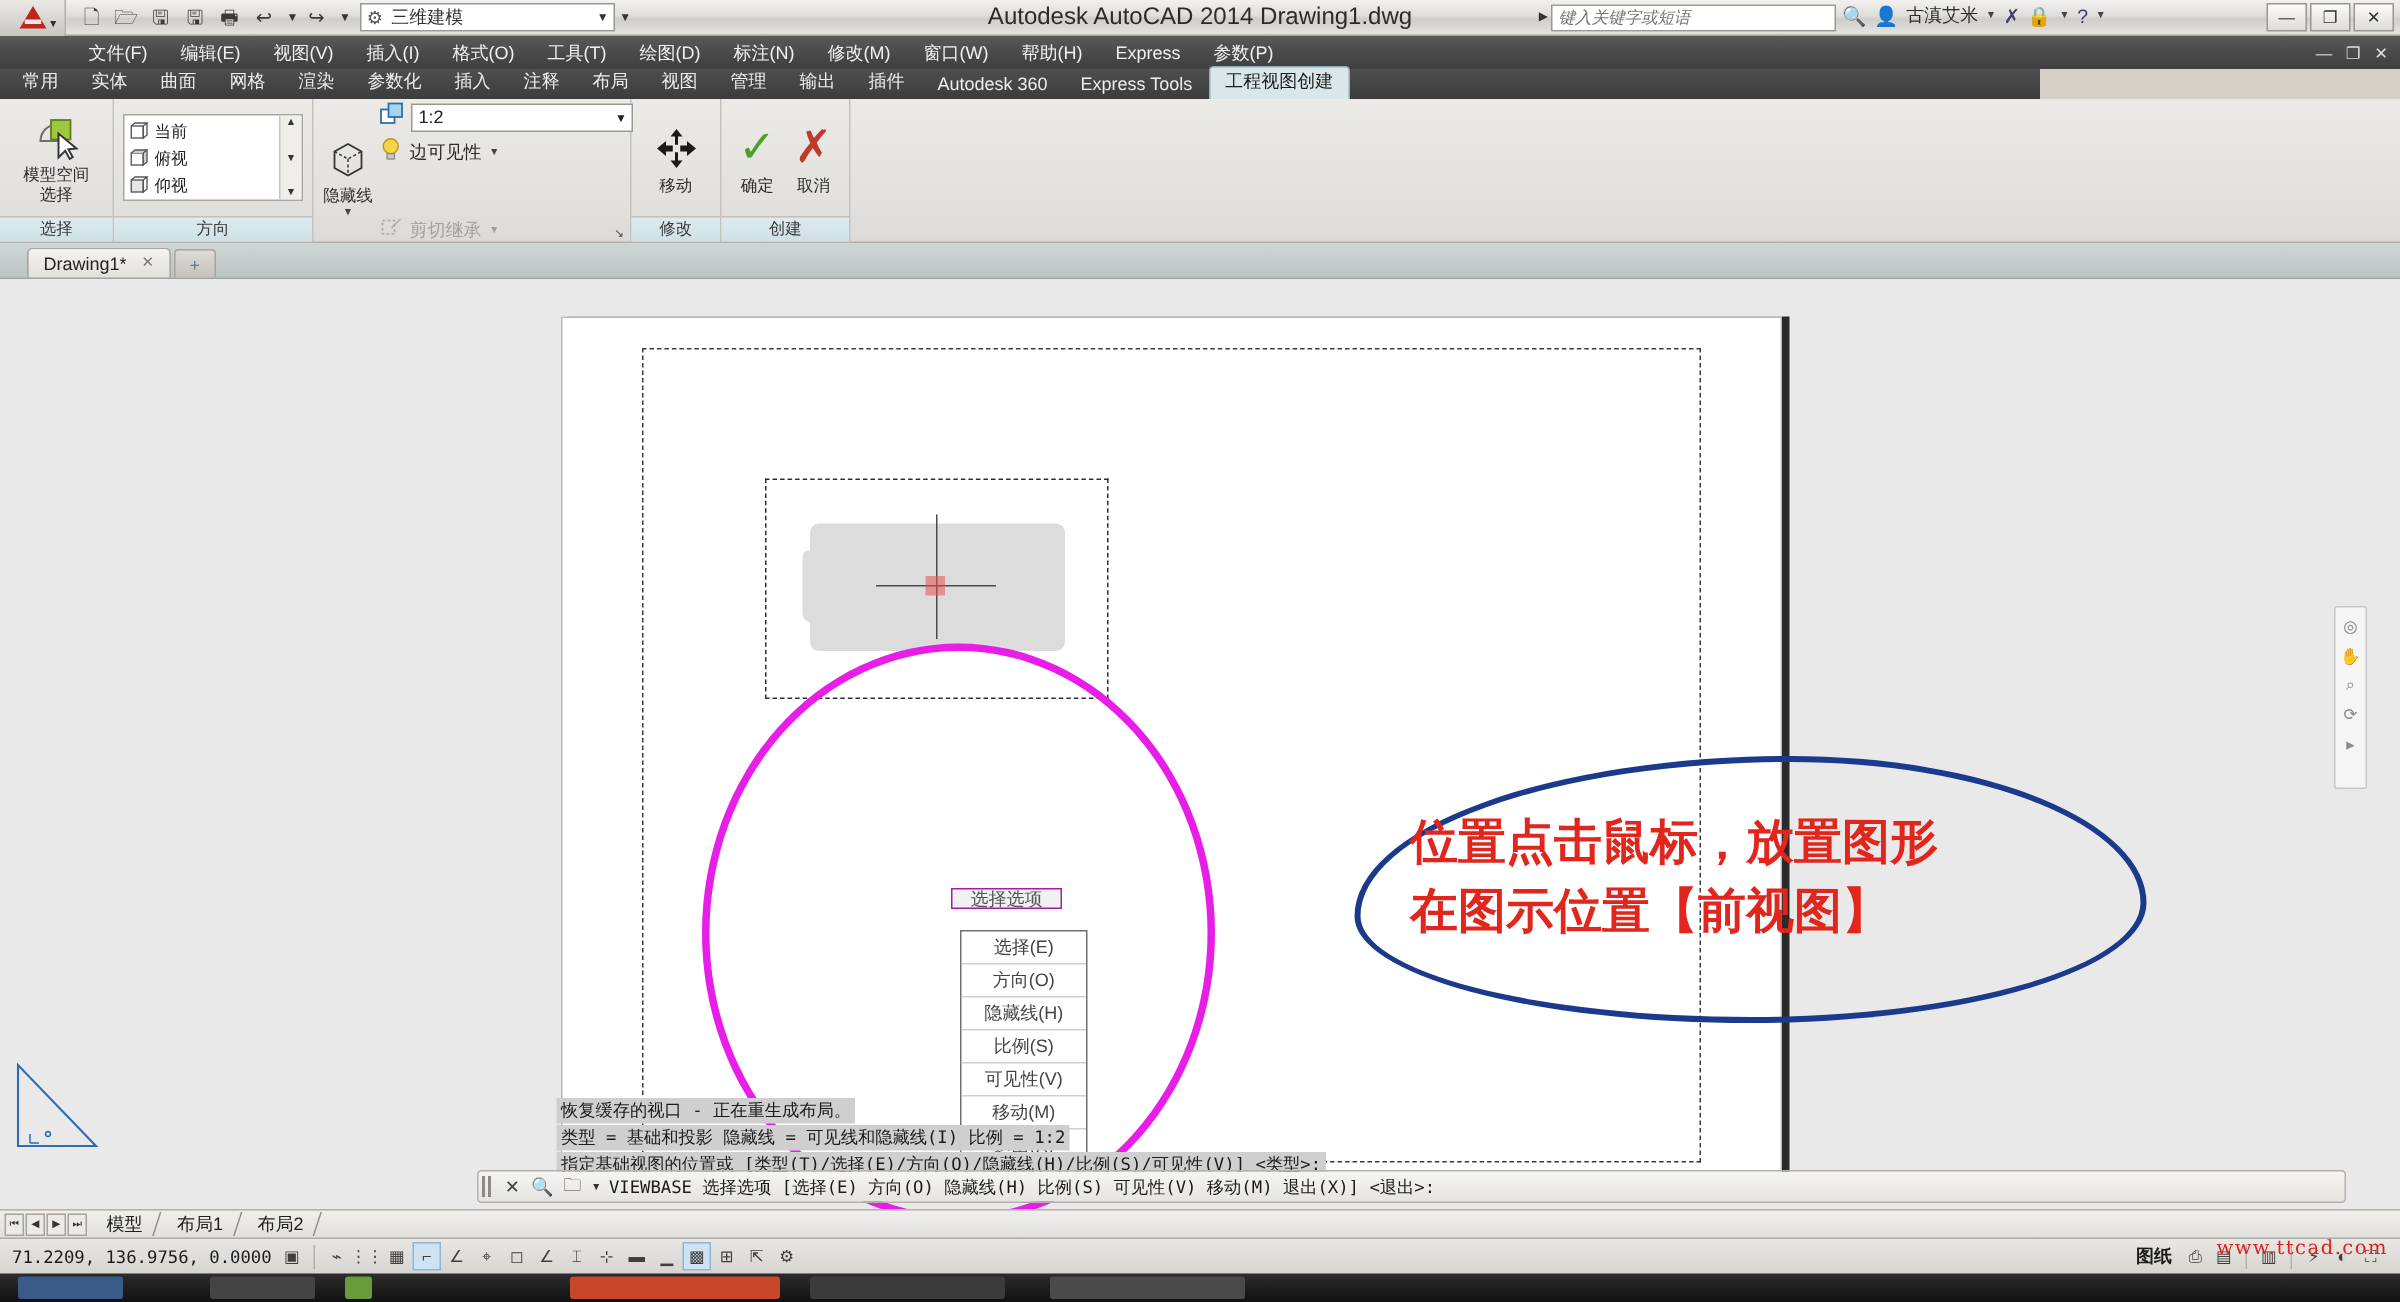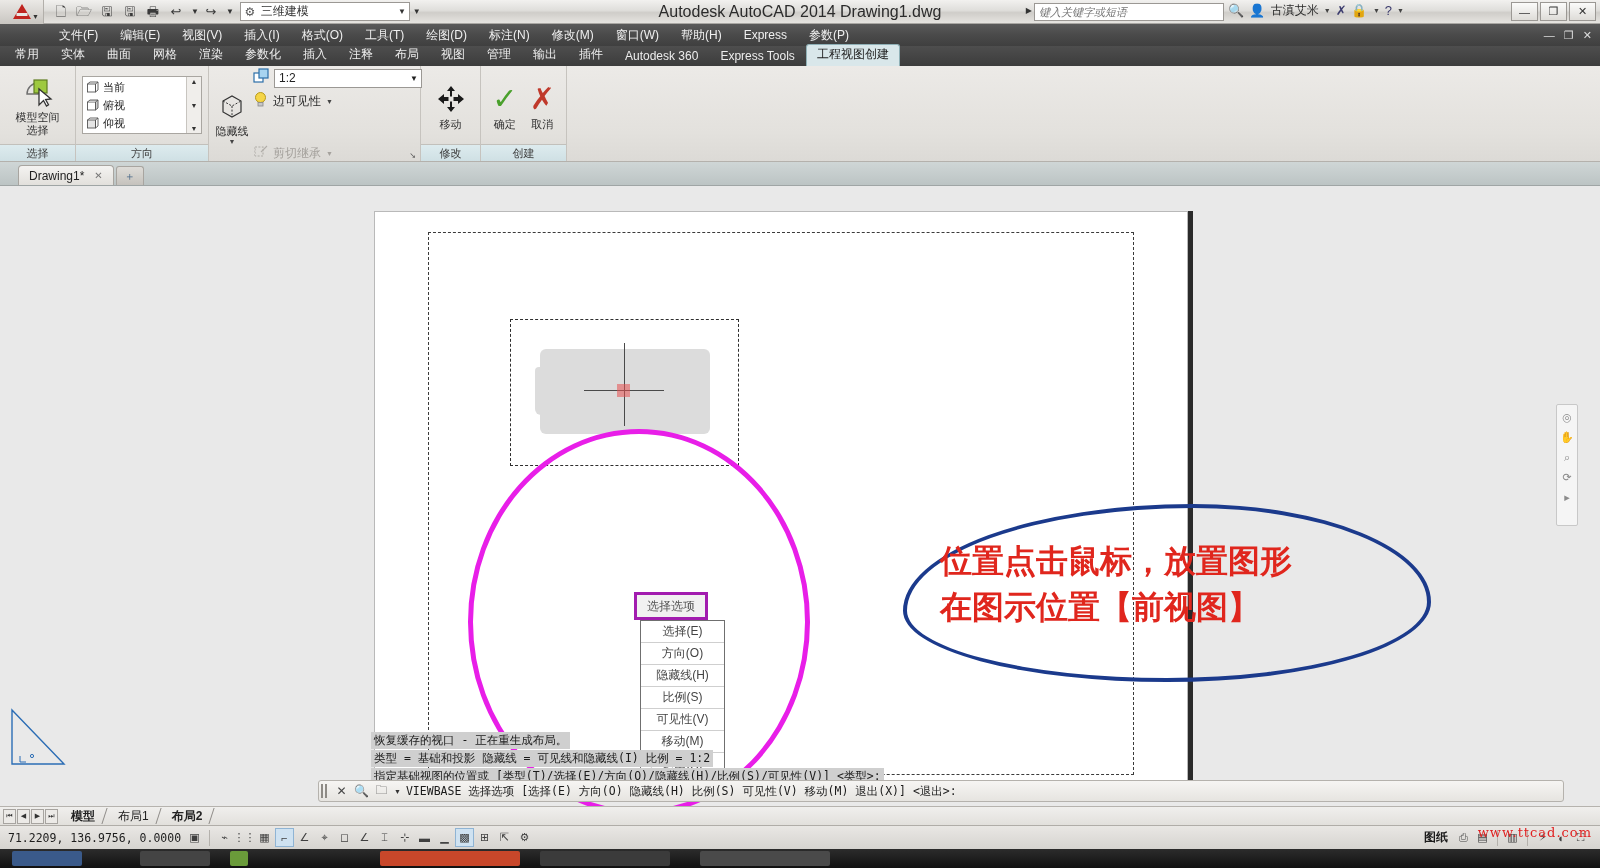--- a/index.html
+++ b/index.html
@@ -79,21 +79,21 @@
   
   .menubar {
     position:absolute; left:0; top:24px; width:1600px; height:22px;
     background: linear-gradient(180deg,#5a5a5a 0%,#4a4a4a 50%,#3f3f3f 100%);
     display:flex; align-items:center; padding-left:48px;
   }
   .menuitem { color:#f0f0f0; font-size:12px; padding:2px 11px; white-space:nowrap; }
 
   
   .ribtabs {
-    position:absolute; left:0; top:46px; width:1600px; height:20px;
+    position:absolute; left:0; top:46px; width:1360px; height:20px;
     background: linear-gradient(180deg,#4e4e4e,#3c3c3c);
     display:flex; align-items:flex-end; padding-left:4px;
   }
   .ribtab { color:#ededed; font-size:12px; padding:2px 11px 3px; white-space:nowrap; }
   .ribtab.active {
     background:#d9e7ea; color:#1d1d1d;
     border:1px solid #8fb0b6; border-bottom:none;
     border-radius:3px 3px 0 0; padding:1px 10px 3px;
   }
 
@@ -200,22 +200,22 @@
     border:4px solid #1b3a8c; border-radius:55% 45% 50% 50% / 60% 55% 45% 40%;
   }
   .annot {
     position:absolute; left:940px; top:352px; width:450px;
     color:#e0261d; font-size:32px; line-height:46px; white-space:nowrap;
     font-family:"DejaVu Sans", sans-serif; font-weight:bold;
   }
 
   
   .ctx-head {
-    position:absolute; left:634px; top:406px; width:74px; height:28px;
-    background:#f1f1f1; border:3px solid #a21caf;
+    position:absolute; left:634px; top:406px; width:74px; height:14px;
+    background:#f1f1f1; border:1px solid #a21caf;
     font-size:12px; color:#555; display:flex; align-items:center; justify-content:center;
   }
   .ctxmenu {
     position:absolute; left:640px; top:434px; width:85px;
     background:#fff; border:1px solid #6f6f6f; font-size:12px; color:#444;
   }
   .ctxitem {
     height:22px; display:flex; align-items:center; justify-content:center;
     border-bottom:1px solid #cfcfcf; position:relative;
   }
@@ -258,21 +258,21 @@
 
   
   .layoutbar {
     position:absolute; left:0; top:806px; width:1600px; height:19px;
     background:linear-gradient(180deg,#f0efed,#e2e0dc);
     border-top:1px solid #b6b3ae; display:flex; align-items:center; padding-left:3px; gap:1px;
   }
   .navarrow { width:13px; height:15px; border:1px solid #a7a4a0; background:#eceae7;
       display:flex; align-items:center; justify-content:center; font-size:7px; color:#333; }
   .ltab { font-size:12px; color:#222; padding:0 10px 0 12px; height:16px;
-      display:flex; align-items:center; position:relative;font-weight:bold; }
+      display:flex; align-items:center; position:relative; }
   .ltab.active { font-weight:normal; }
   .ltab::after { content:''; position:absolute; right:0; top:0; width:1px; height:16px;
       background:#8f8c88; transform:skewX(-18deg); }
 
   
   .statusbar {
     position:absolute; left:0; top:825px; width:1600px; height:24px;
     background:linear-gradient(180deg,#e9e7e4,#d6d4d0);
     border-top:1px solid #b0ada8; display:flex; align-items:center;
   }

